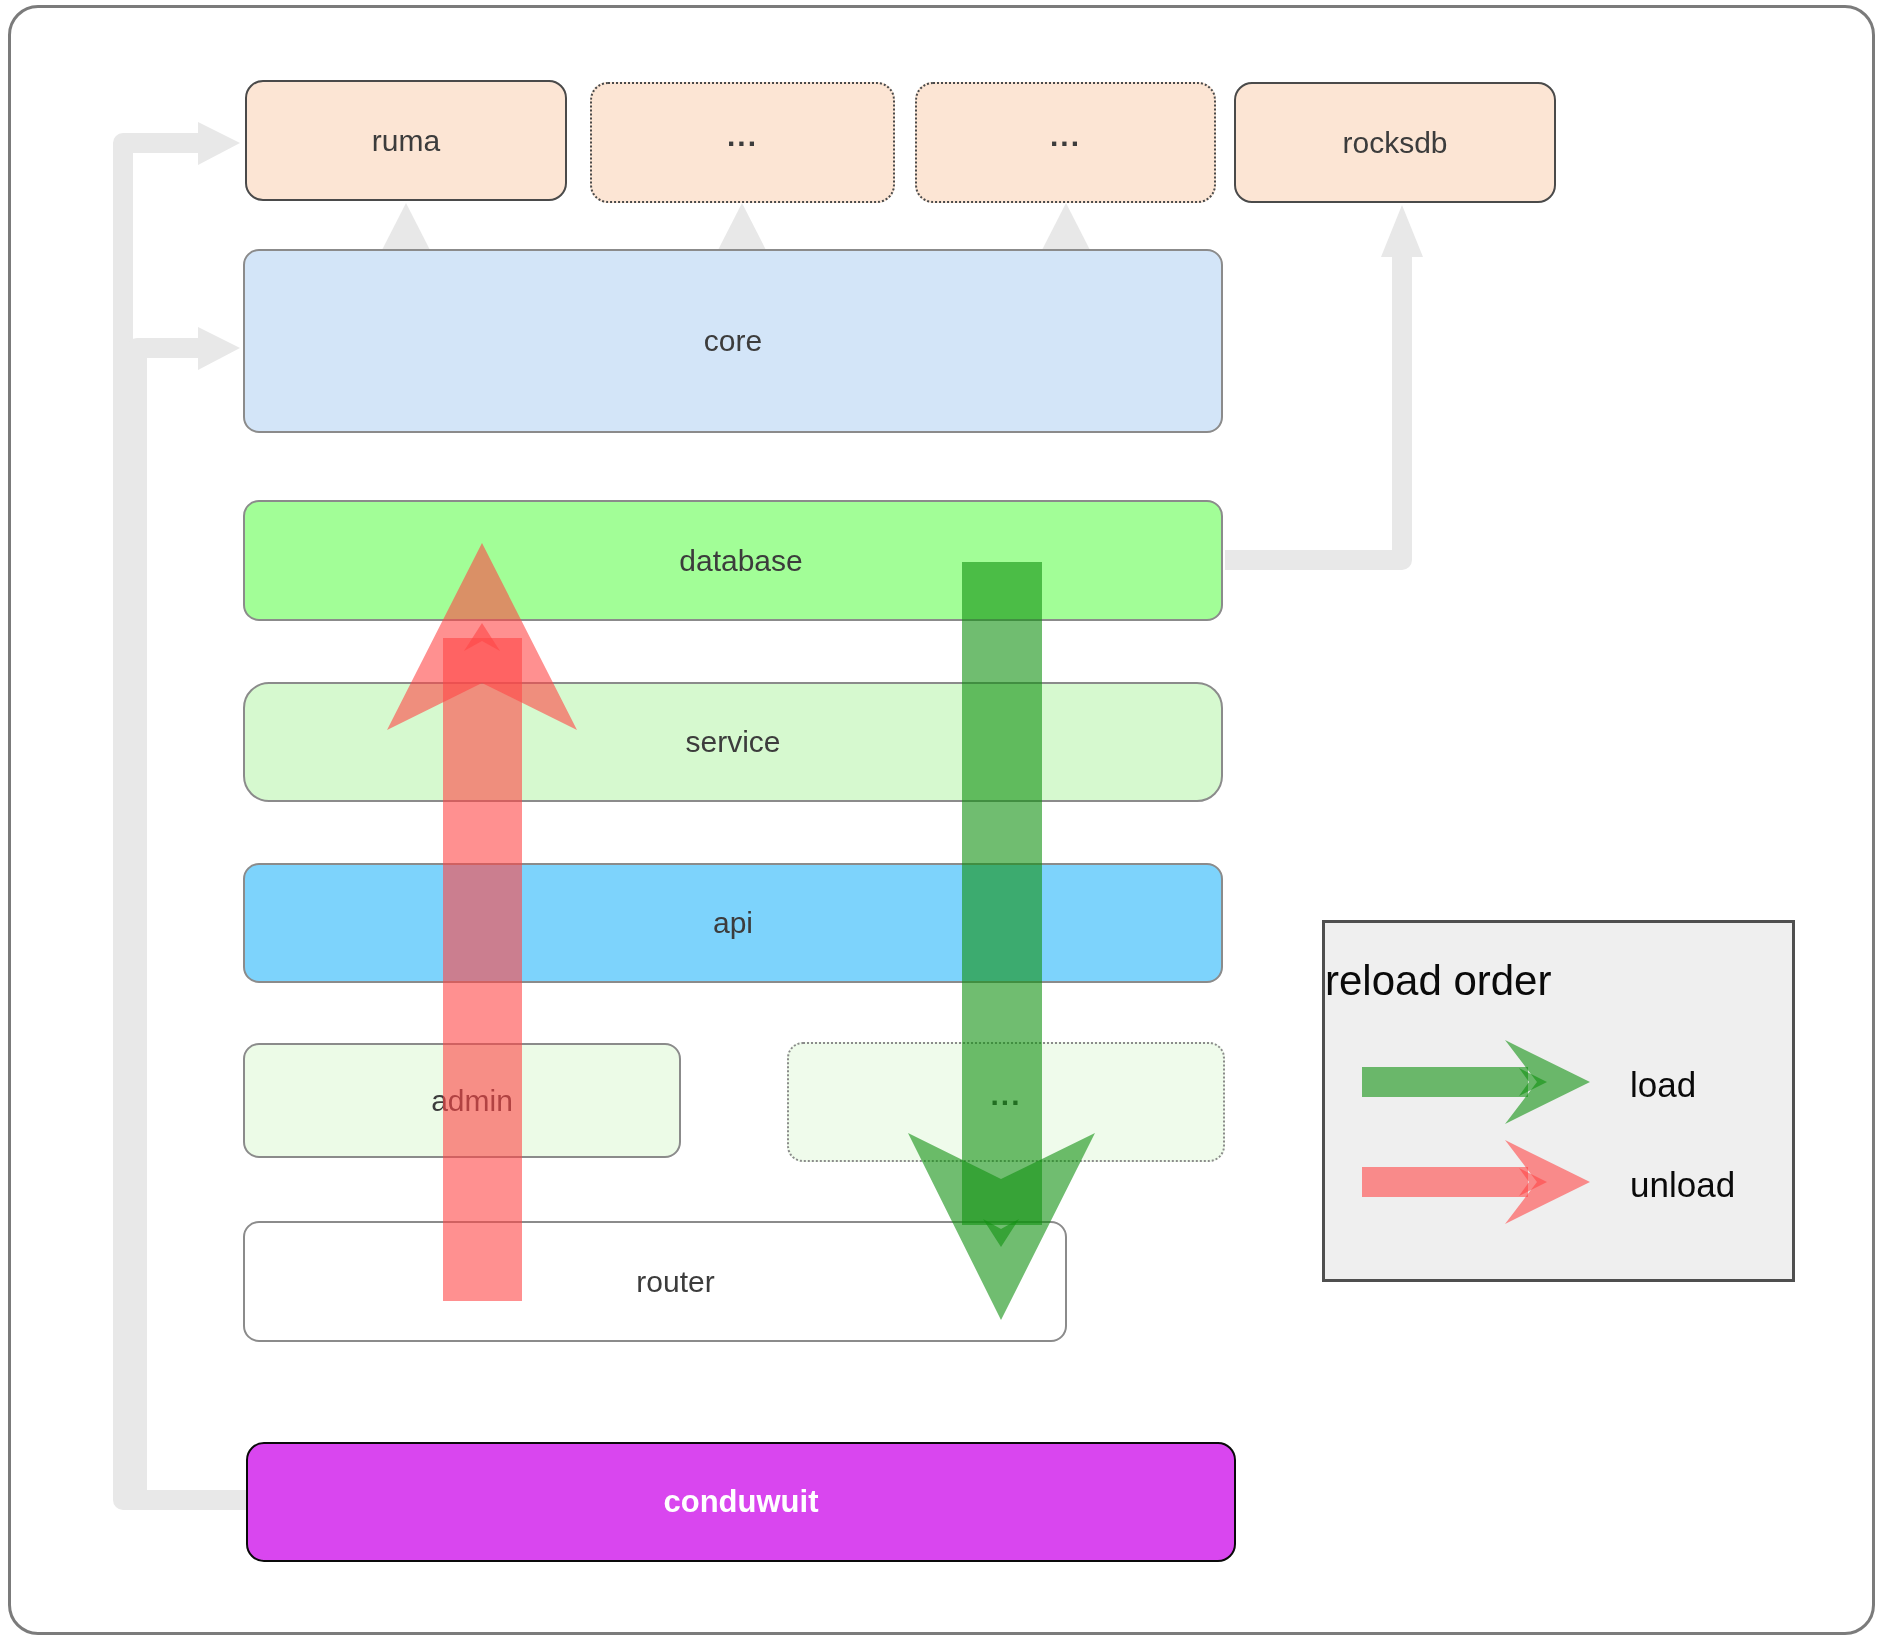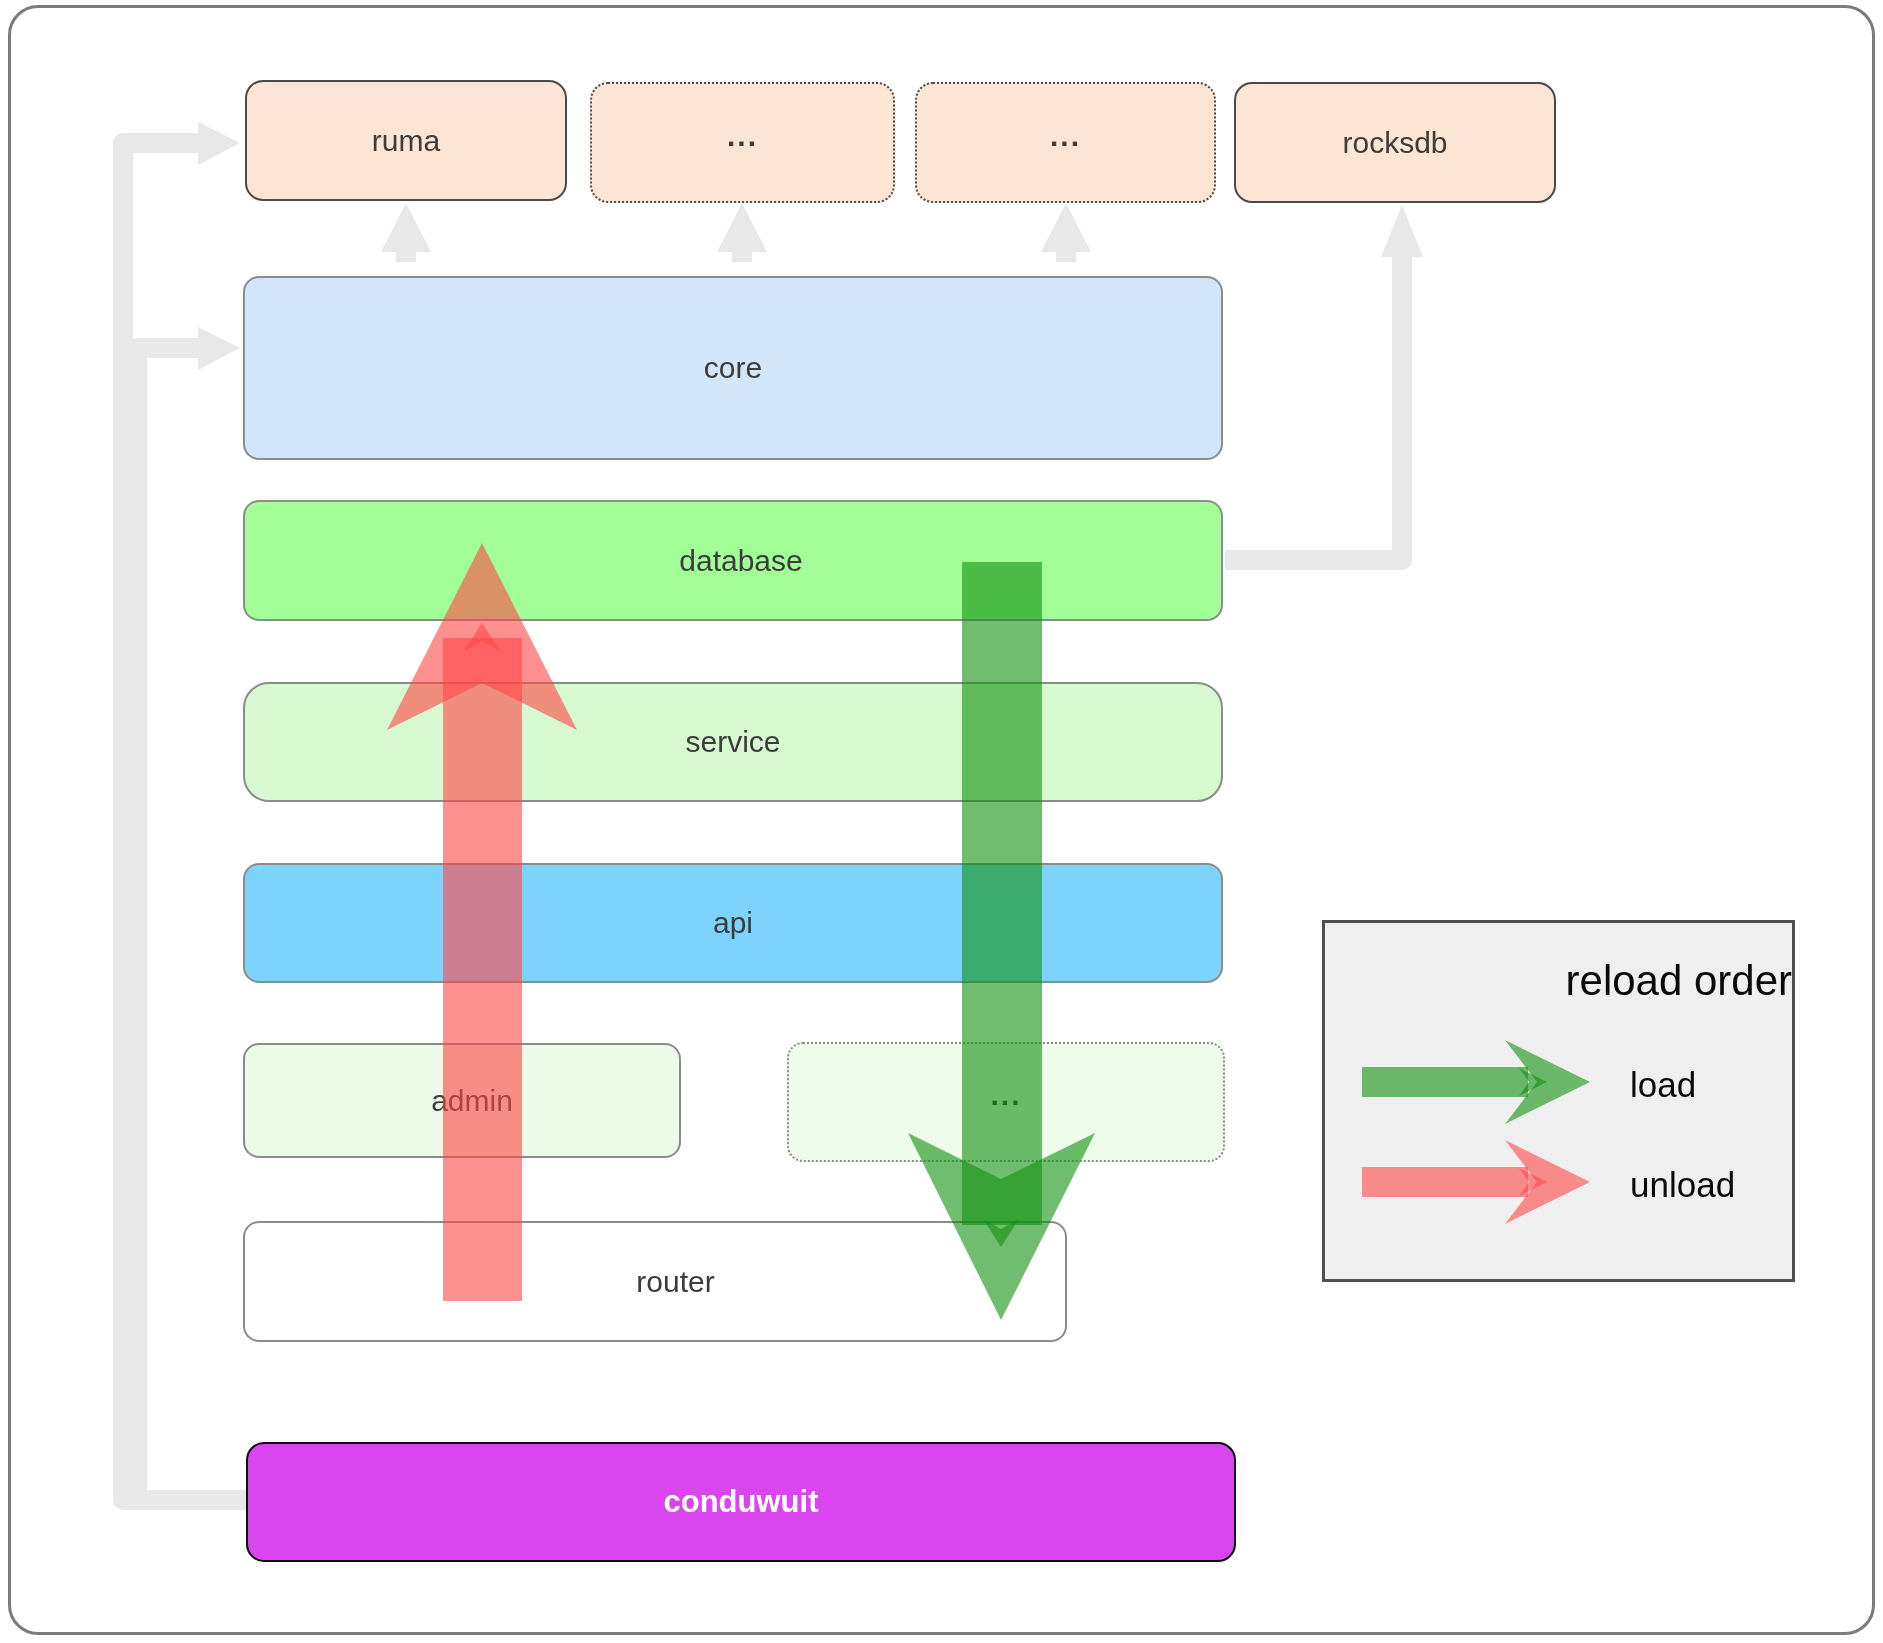--- a/index.html
+++ b/index.html
@@ -21,33 +21,33 @@
   .green5-dotted{background:#effbeb;border:2px dotted #8b8b8b;}
   .white{background:#ffffff;border:2px solid #8b8b8b;}
   .navy{background:#d946ef;border:2px solid #0a0a0a;color:#ffffff;font-weight:600;font-size:31px;}
   .dots{font-weight:700;transform:translateY(-7px);letter-spacing:2px;}
 
   
   #n-ruma{left:245px;top:80px;width:322px;height:121px;}
   #n-ell1{left:590px;top:82px;width:305px;height:121px;}
   #n-ell2{left:915px;top:82px;width:301px;height:121px;}
   #n-rocksdb{left:1234px;top:82px;width:322px;height:121px;}
-  #n-core{left:243px;top:276px;width:980px;height:184px;}
+  #n-core{left:243px;top:249px;width:980px;height:184px;}
   #n-database{left:243px;top:500px;width:980px;height:121px;padding-left:16px;}
   #n-service{left:243px;top:682px;width:980px;height:120px;border-radius:26px;}
   #n-api{left:243px;top:863px;width:980px;height:120px;}
   #n-admin{left:243px;top:1043px;width:438px;height:115px;padding-left:20px;}
   #n-ell3{left:787px;top:1042px;width:438px;height:120px;}
   #n-router{left:243px;top:1221px;width:824px;height:121px;padding-left:41px;}
   #n-conduwuit{left:246px;top:1442px;width:990px;height:120px;}
 
   
   #legend{position:absolute;left:1322px;top:920px;width:473px;height:362px;background:#efefef;
           border:3px solid #4f4f4f;box-sizing:border-box;}
-  #legend-title{position:absolute;left:0;top:34px;width:100%;text-align:right;font-size:42px;color:#0a0a0a;}
+  #legend-title{position:absolute;left:0;top:34px;width:100%;text-align:left;font-size:42px;color:#0a0a0a;}
   .legend-label{position:absolute;left:305px;font-size:35px;color:#0a0a0a;}
   #legend-load-label{top:142px;}
   #legend-unload-label{top:242px;}
 </style>
 </head>
 <body>
 
 <div id="canvas">
   <div id="frame"></div>
 

